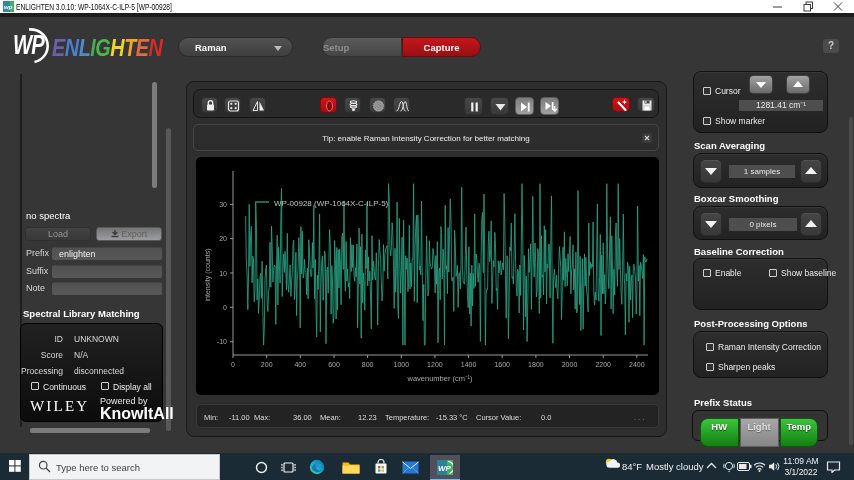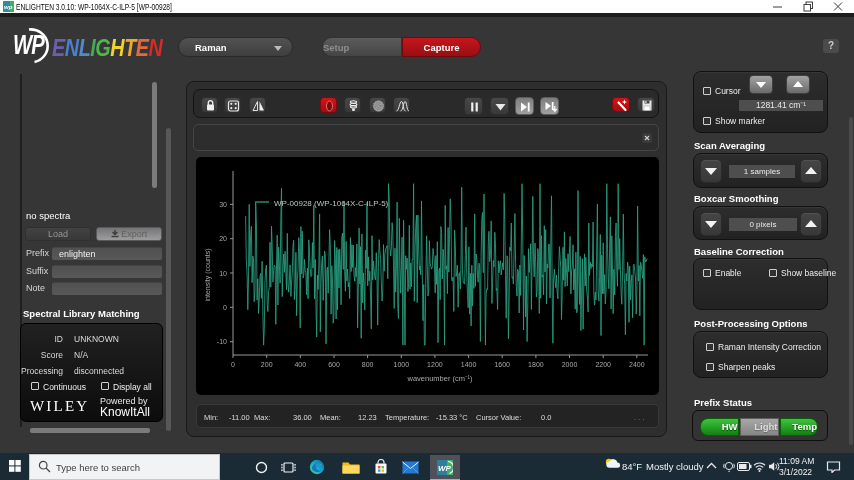--- a/index.html
+++ b/index.html
@@ -11,21 +11,21 @@
 .spin2{position:absolute;width:22px;height:24px;border-radius:5px;background:linear-gradient(#454545,#383838);border:1px solid #2b2b2b;box-shadow:inset 0 1px 0 rgba(255,255,255,.07)}
 .tri-d2{width:0;height:0;border-left:6px solid transparent;border-right:6px solid transparent;border-top:7px solid #f2f2f2;margin:8px auto 0}
 .tri-u2{width:0;height:0;border-left:6px solid transparent;border-right:6px solid transparent;border-bottom:7px solid #f2f2f2;margin:7px auto 0}
 .tri-d{width:0;height:0;border-left:5px solid transparent;border-right:5px solid transparent;border-top:6px solid #fff;margin:6px auto 0}
 .tri-u{width:0;height:0;border-left:5px solid transparent;border-right:5px solid transparent;border-bottom:6px solid #fff;margin:5px auto 0}
 .vbox{position:absolute;background:#4e4e4e;color:#e8e8e8;text-align:center;white-space:nowrap}
 .tbtn{position:absolute;top:97px;width:17px;height:16px;border-radius:4px;background:linear-gradient(#484848,#393939);border:1px solid #2e2e2e}
 .tbtn svg{position:absolute;left:0;top:0}
 .red{background:linear-gradient(#d41318,#a30d11);border:1px solid #7d0a0d}
 .lgt{background:linear-gradient(#7e7e7e,#a0a0a0);border:1px solid #5c5c5c}
-.tseg{position:absolute;top:418px;height:18px;font-size:9.5px;font-weight:bold;text-align:right;line-height:16px}
+.tseg{position:absolute;top:418px;height:29px;font-size:9.5px;font-weight:bold;text-align:center;line-height:16px}
 .inp{position:absolute;left:52px;width:110px;height:13px;background:linear-gradient(#515151,#585858);border-top:1px solid #444;border-radius:2px;color:#f0f0f0;font-size:9px;line-height:13px;padding-left:7px}
 .slbl{position:absolute;color:#d6d6d6;font-size:9px;white-space:nowrap}
 </style></head>
 <body>
 
 <div class="abs" style="left:0;top:0;width:854px;height:13px;background:#fff"></div>
 <div class="abs" style="left:0;top:13px;width:854px;height:4px;background:#1d1d1d"></div>
 <svg class="abs" style="left:3px;top:1px" width="11" height="11">
     <rect x="0" y="0" width="7" height="11" fill="#2e8ba0"></rect>
     <rect x="7" y="0" width="4" height="11" fill="#44ad66"></rect>
@@ -77,21 +77,21 @@
  <div class="slbl" style="left:0;width:42px;text-align:right;top:26px;color:#d9d9d9;font-size:8.5px">Score</div>
  <div class="slbl" style="left:53px;top:26px;color:#d9d9d9;font-size:8.5px">N/A</div>
  <div class="slbl" style="left:0;width:42px;text-align:right;top:42px;color:#d9d9d9;font-size:8.5px">Processing</div>
  <div class="slbl" style="left:53px;top:42px;color:#d9d9d9;font-size:8.5px">disconnected</div>
  <div class="cb" style="left:10px;top:58px;background:#1a1a1a"></div>
  <div class="lb" style="left:22px;top:58px">Continuous</div>
  <div class="cb" style="left:80px;top:58px;background:#1a1a1a"></div>
  <div class="lb" style="left:92px;top:58px">Display all</div>
  <div style="position:absolute;left:9px;top:74px;font-family:'Liberation Serif',serif;font-size:15px;letter-spacing:2.2px;color:#fff">WILEY</div>
  <div style="position:absolute;left:79px;top:72px;font-size:9px;color:#e8e8e8">Powered by</div>
- <div style="position:absolute;left:79px;top:81px;font-size:12px;font-weight:normal;color:#fff">KnowItAll</div>
+ <div style="position:absolute;left:79px;top:81px;font-size:16px;font-weight:bold;color:#fff">KnowItAll</div>
 </div>
 <div class="abs" style="left:30px;top:428px;width:120px;height:4.5px;background:#7b7b7b;border-radius:2px"></div>
 
 <div class="abs" style="left:186px;top:81px;width:481px;height:356px;border:1.5px solid #191919;border-radius:8px;background:#2e2e2e"></div>
 
 <div class="abs" style="left:193px;top:89px;width:466px;height:28.5px;border:1px solid #151515;border-radius:7px;background:#2a2a2a"></div>
 
 <div class="tbtn" style="left:201px">
     <svg width="17" height="16" viewBox="0 0 17 16">
       <rect x="5" y="6.5" width="7" height="6" rx="1" fill="#efefef"></rect>
@@ -177,20 +177,21 @@
 <div class="tbtn" style="left:636.5px;width:18px;height:15px">
     <svg width="18" height="15" viewBox="0 0 18 15">
       <path d="M4.5 2.5 h9 v10 h-9 Z" fill="#e8e8e8"></path>
       <rect x="6.5" y="2.5" width="5" height="3" fill="#454545"></rect>
       <rect x="7.3" y="3" width="1.2" height="2" fill="#e8e8e8"></rect>
       <rect x="6" y="8" width="6" height="4.5" fill="#fff" stroke="#9a9a9a" stroke-width="0.5"></rect>
     </svg>
   </div>
 
 <div class="abs" style="left:193px;top:124px;width:466px;height:27px;border:1px solid #454545;border-radius:5px;background:#2d2d2d">
+<div style="position:absolute;left:0;right:0;top:9px;text-align:center;font-size:8px;color:#efefef">Tip: enable Raman Intensity Correction for better matching</div>
 <svg style="position:absolute;right:6px;top:8px" width="10" height="10">
       <rect x="0" y="0" width="10" height="10" rx="2" fill="#3a3a3a"></rect>
       <path d="M3 3 L7 7 M7 3 L3 7" stroke="#cfcfcf" stroke-width="1.2"></path>
     </svg>
 </div>
 
 <svg class="abs" style="left:196px;top:157px" width="463" height="238" font-family="Liberation Sans,sans-serif">
 <rect x="0" y="0" width="463" height="238" rx="5" fill="#000"></rect>
 <line x1="37" y1="14" x2="37" y2="198" stroke="#9a9a9a" stroke-width="1"></line>
 <line x1="37" y1="198" x2="452" y2="198" stroke="#9a9a9a" stroke-width="1"></line>
@@ -390,16 +391,16 @@
     <rect x="13" y="2.8" width="1.5" height="3.4" fill="#e8e8e8"></rect>
   </svg>
 <svg class="abs" style="left:753px;top:460.5px" width="13" height="11">
     <path d="M1 4.2 a8 8 0 0 1 11 0 M2.8 6.4 a5.5 5.5 0 0 1 7.4 0 M4.6 8.6 a2.8 2.8 0 0 1 3.8 0" fill="none" stroke="#e8e8e8" stroke-width="1.2"></path>
     <circle cx="6.5" cy="10" r="1" fill="#e8e8e8"></circle>
   </svg>
 <svg class="abs" style="left:768px;top:460.5px" width="12" height="11">
     <path d="M1 3.8 h2.2 L6.2 1.3 V9.7 L3.2 7.2 H1 Z" fill="#e8e8e8"></path>
     <path d="M7.8 3.2 a3.8 3.8 0 0 1 0 4.6 M9.6 1.8 a6.3 6.3 0 0 1 0 7.4" fill="none" stroke="#e8e8e8" stroke-width="1"></path>
   </svg>
-<div class="abs" style="left:779px;top:456px;width:44px;font-size:8.5px;color:#f2f2f2;text-align:left;line-height:10.5px;white-space:nowrap">11:09 AM<br>3/1/2022</div>
+<div class="abs" style="left:779px;top:456px;width:44px;font-size:8.5px;color:#f2f2f2;text-align:center;line-height:10.5px;white-space:nowrap">11:09 AM<br>3/1/2022</div>
 <svg class="abs" style="left:826px;top:460.5px" width="15" height="12">
     <path d="M1.5 1 h12 v8 h-5 l-2.5 2.5 v-2.5 h-4.5 Z" fill="none" stroke="#e8e8e8" stroke-width="1.2"></path>
   </svg>
 
 </body></html>

